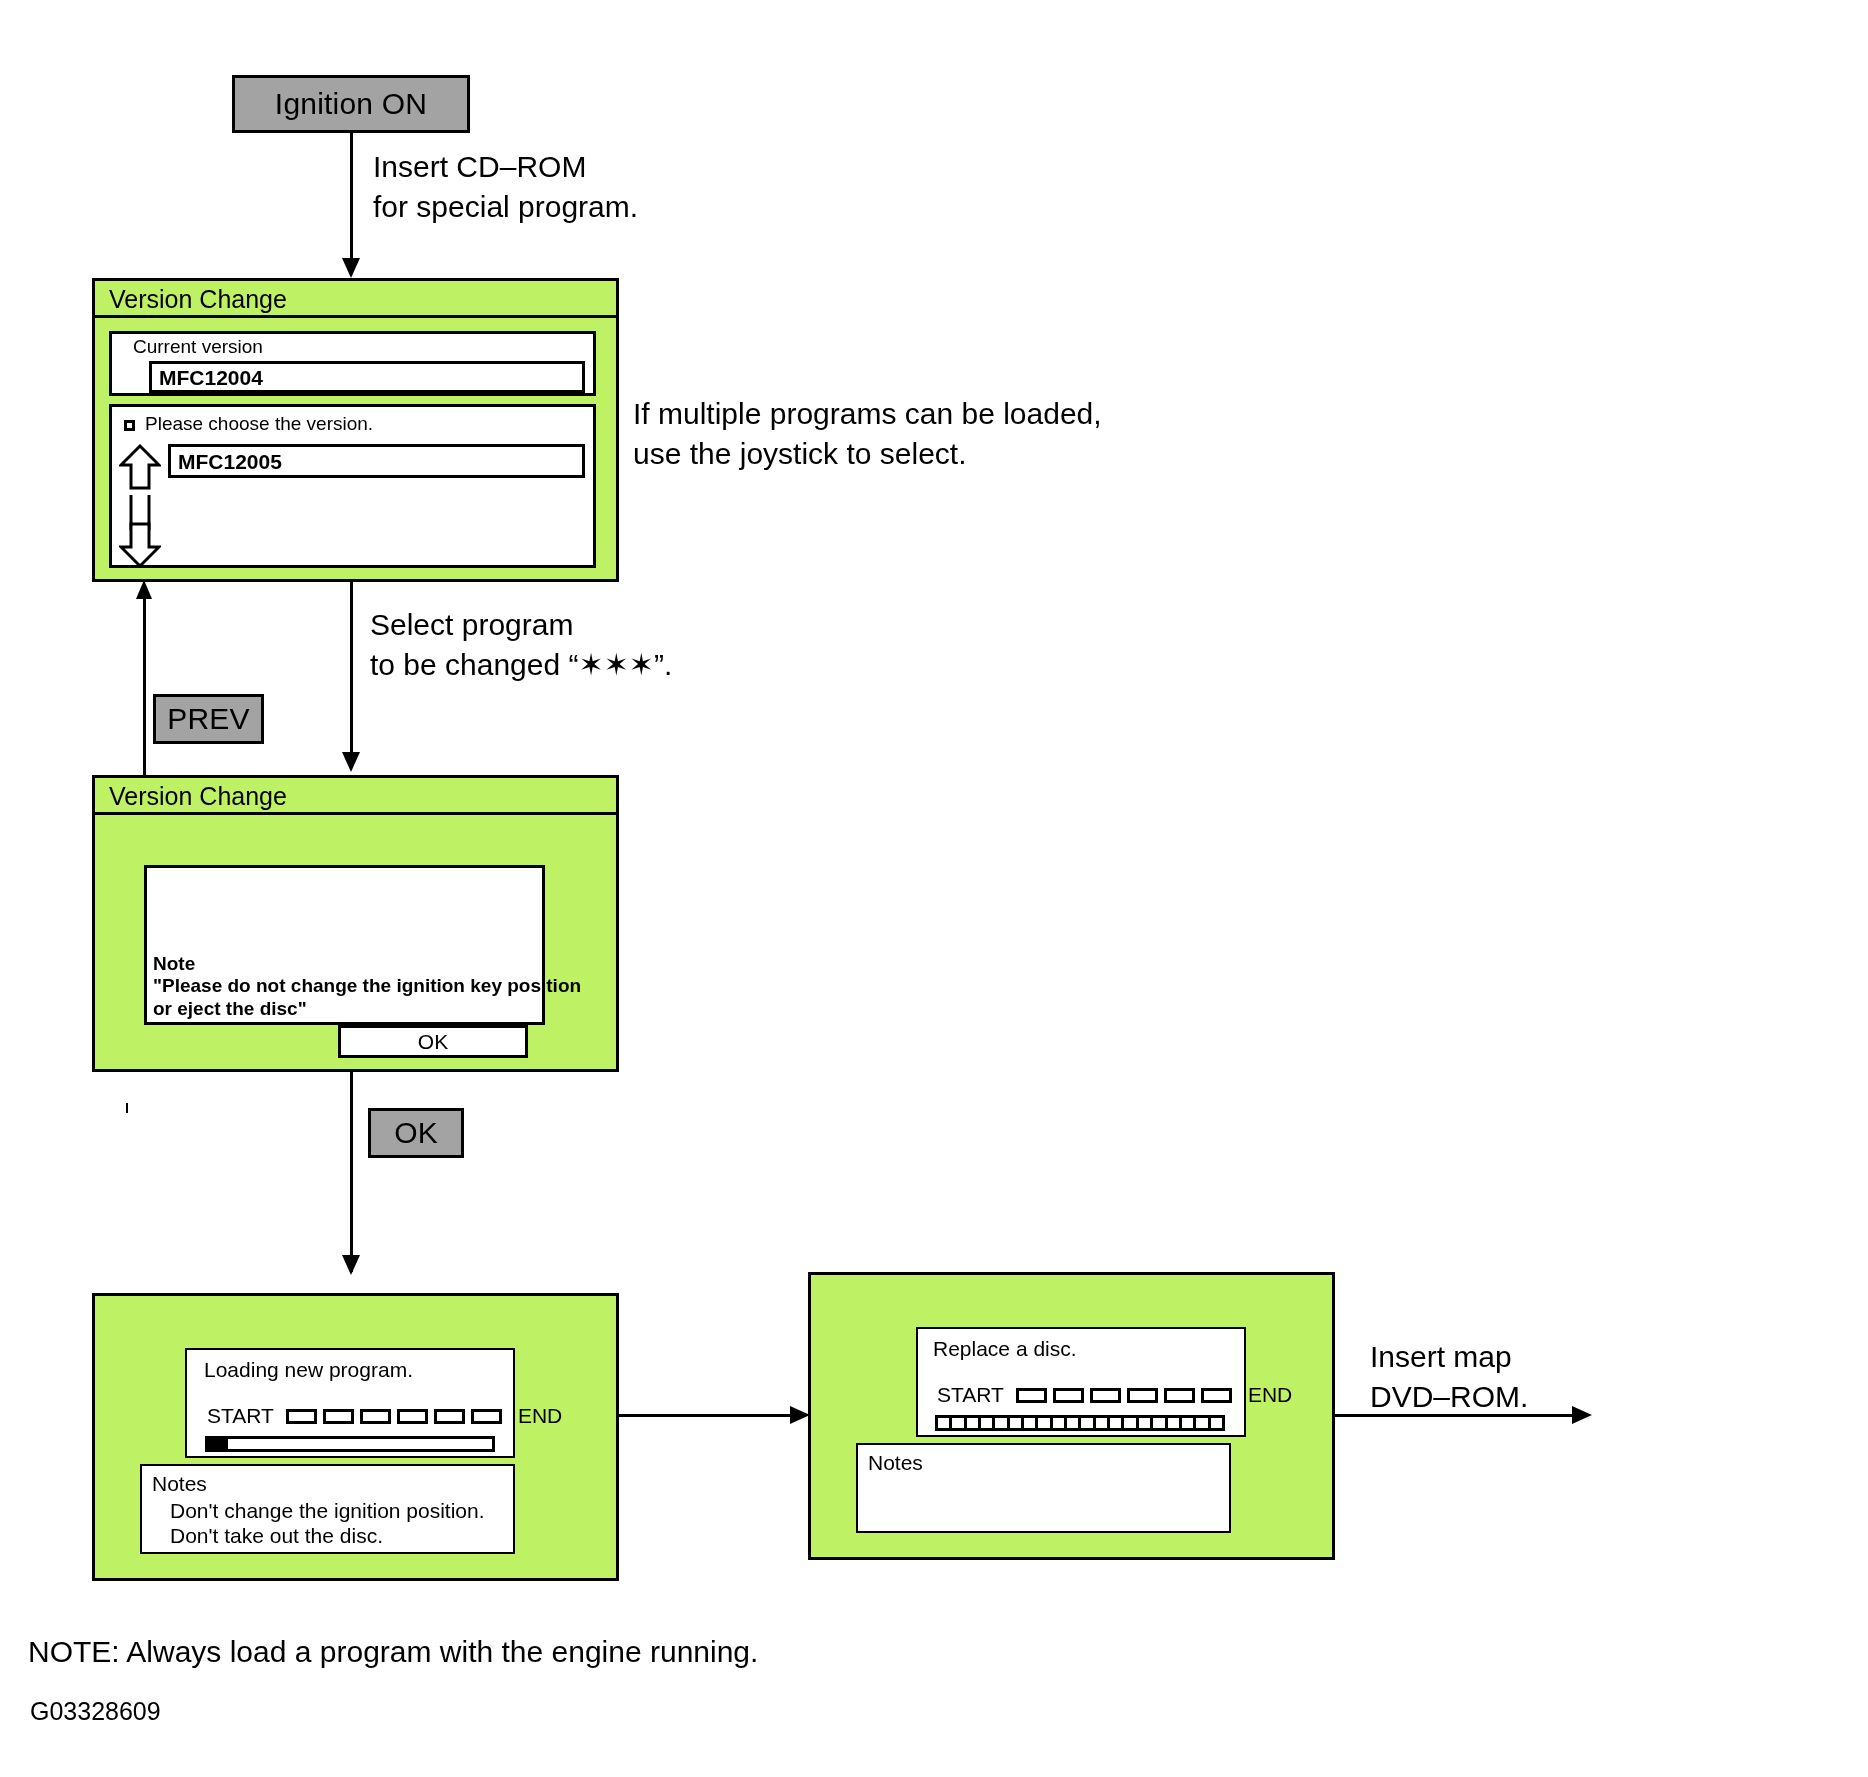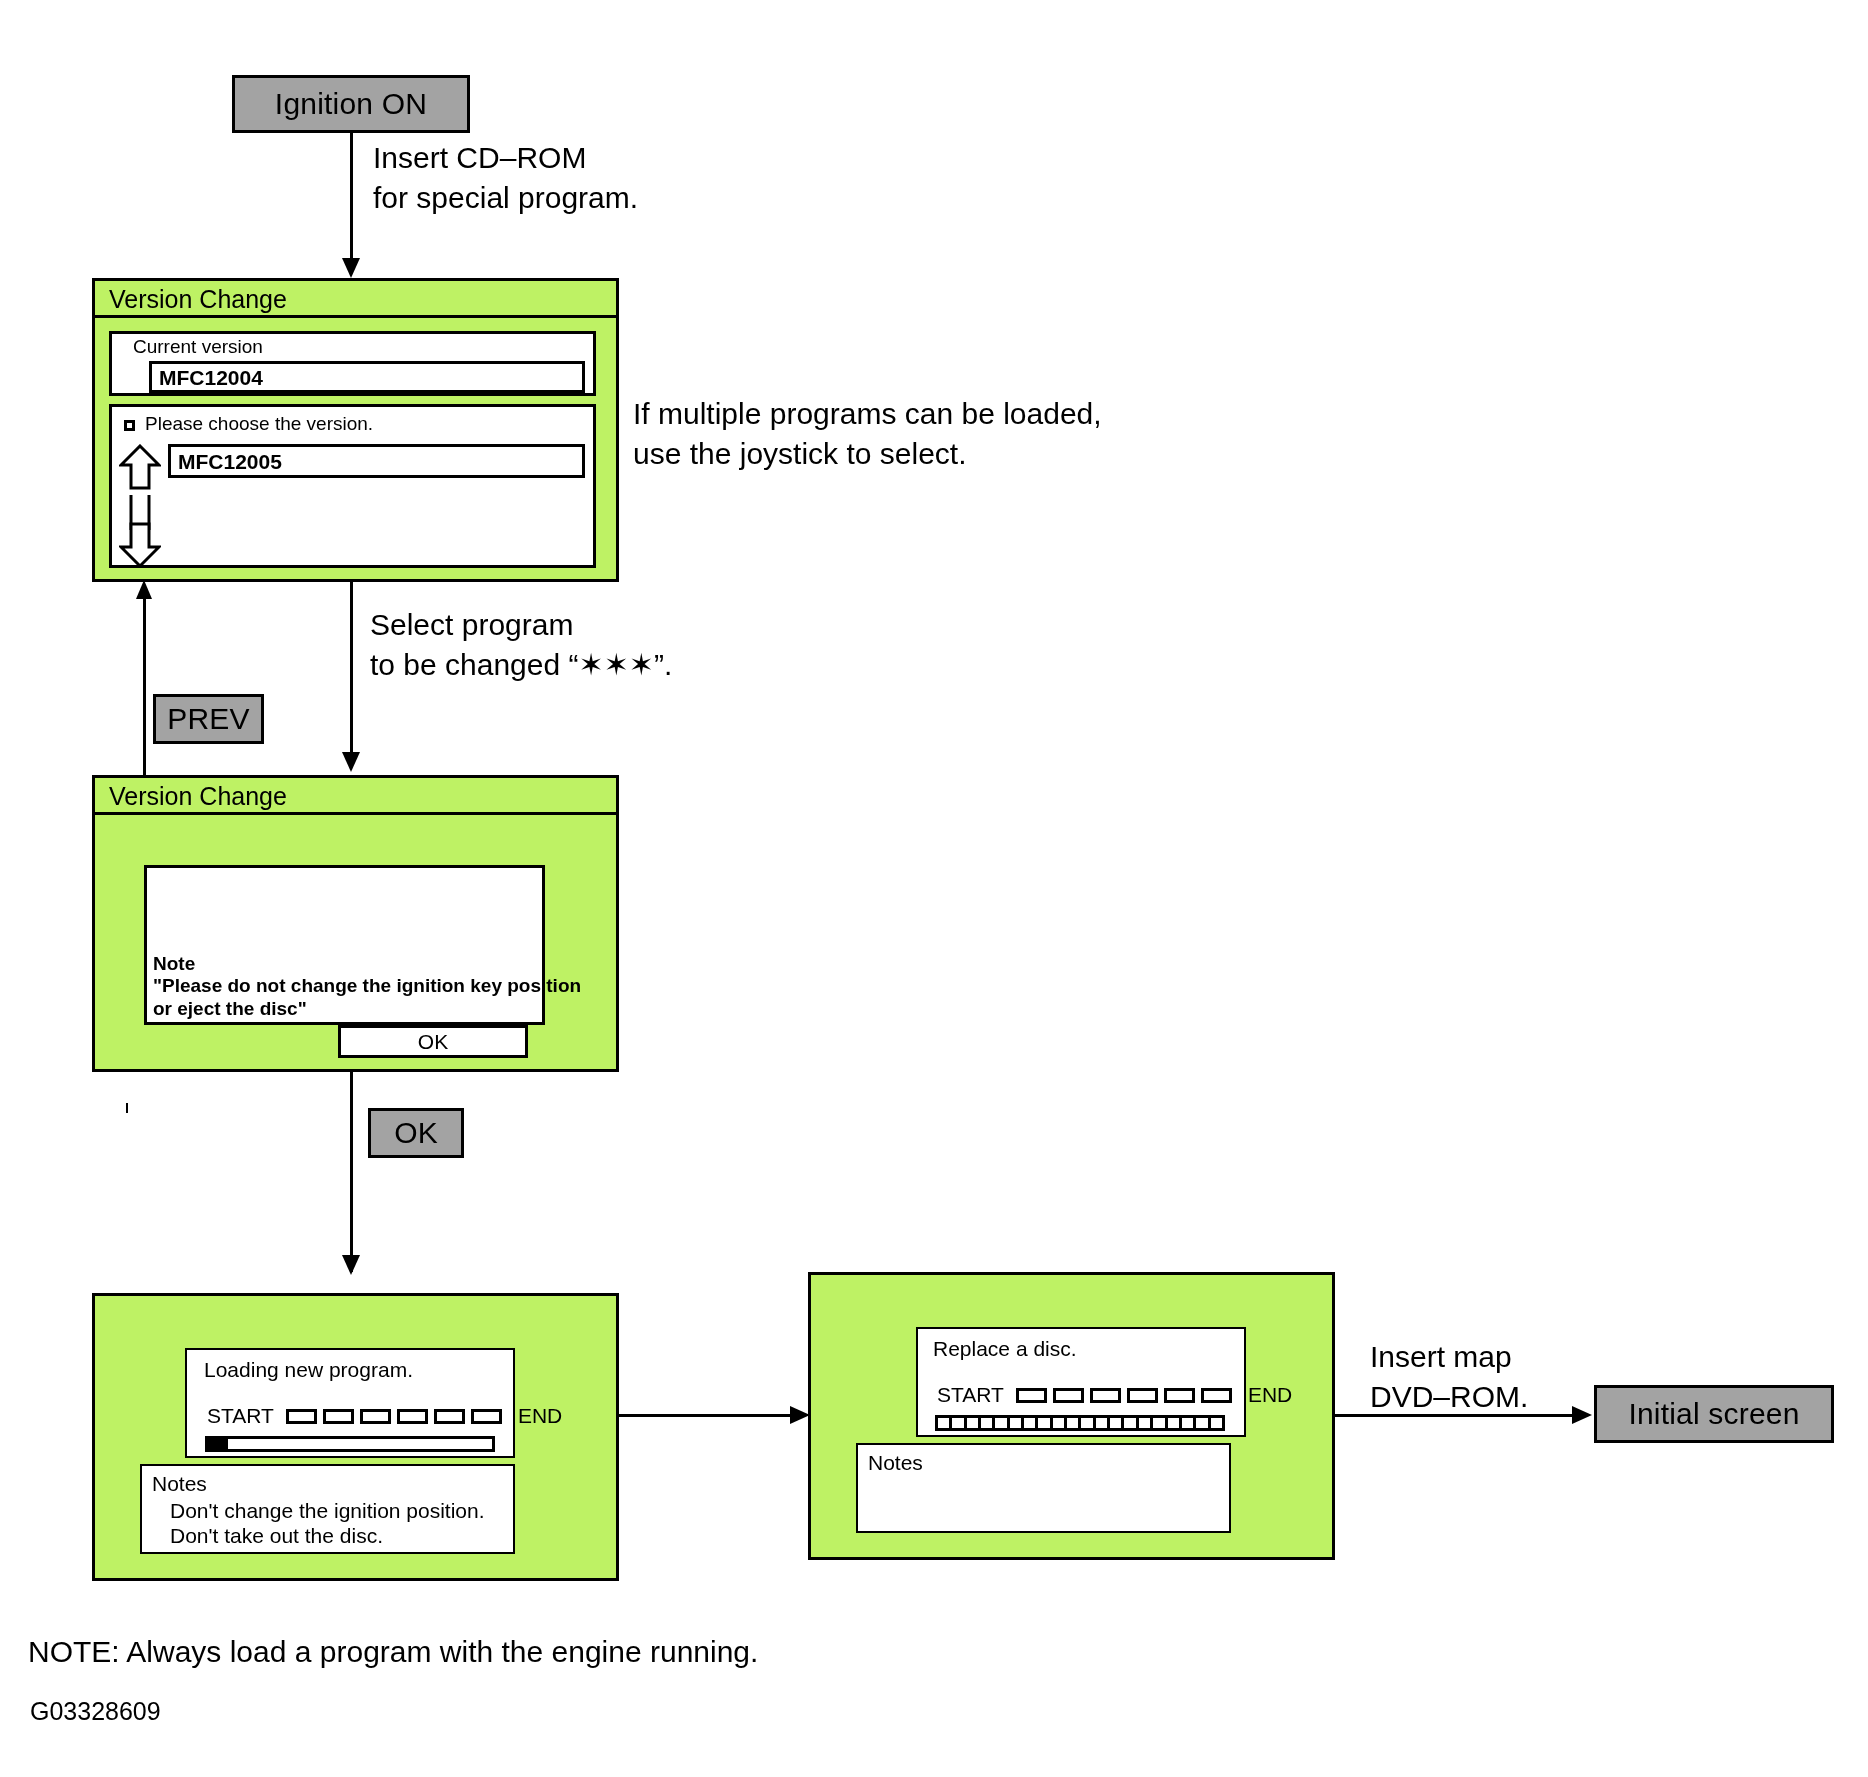--- a/index.html
+++ b/index.html
@@ -236,21 +236,21 @@
 
 <div class="canvas">
 
   <div class="cmd" style="left:232px; top:75px; width:238px; height:58px;">
     <span>Ignition ON</span>
   </div>
 
   <div class="vline" style="left:350px; top:133px; height:130px;"></div>
   <div class="arrow-down" style="left:342px; top:258px;"></div>
 
-  <div class="flowtext" style="left:373px; top:138px;">Insert CD–ROM
+  <div class="flowtext" style="left:373px; top:147px;">Insert CD–ROM
 for special program.</div>
 
   <div class="screen" style="left:92px; top:278px; width:527px; height:304px;">
     <div class="screen-title">Version Change</div>
 
     <div class="group" style="left:14px; top:50px; width:487px; height:65px;"></div>
     <div class="inner-label" style="left:38px; top:55px;">Current version</div>
     <div class="field" style="left:54px; top:80px; width:436px; height:32px;">MFC12004</div>
 
     <div class="group" style="left:14px; top:123px; width:487px; height:164px;"></div>
@@ -383,20 +383,17 @@
 
     <div class="thinbox" style="left:45px; top:168px; width:375px; height:90px;"></div>
     <div class="notes-title" style="left:57px; top:176px;">Notes</div>
   </div>
 
   <div class="hline" style="left:1335px; top:1414px; width:245px;"></div>
   <div class="arrow-right" style="left:1572px; top:1406px;"></div>
   <div class="flowtext" style="left:1370px; top:1337px;">Insert map
 DVD–ROM.</div>
 
-  <div class="cmd" style="left:1594px; top:1385px; width:240px; height:58px;">
-    <span>Initial screen</span>
-  </div>
 
   <div class="footer-note" style="left:28px; top:1635px;">NOTE: Always load a program with the engine running.</div>
   <div class="figure-id" style="left:30px; top:1697px;">G03328609</div>
 
 </div>
 
 </body></html>

